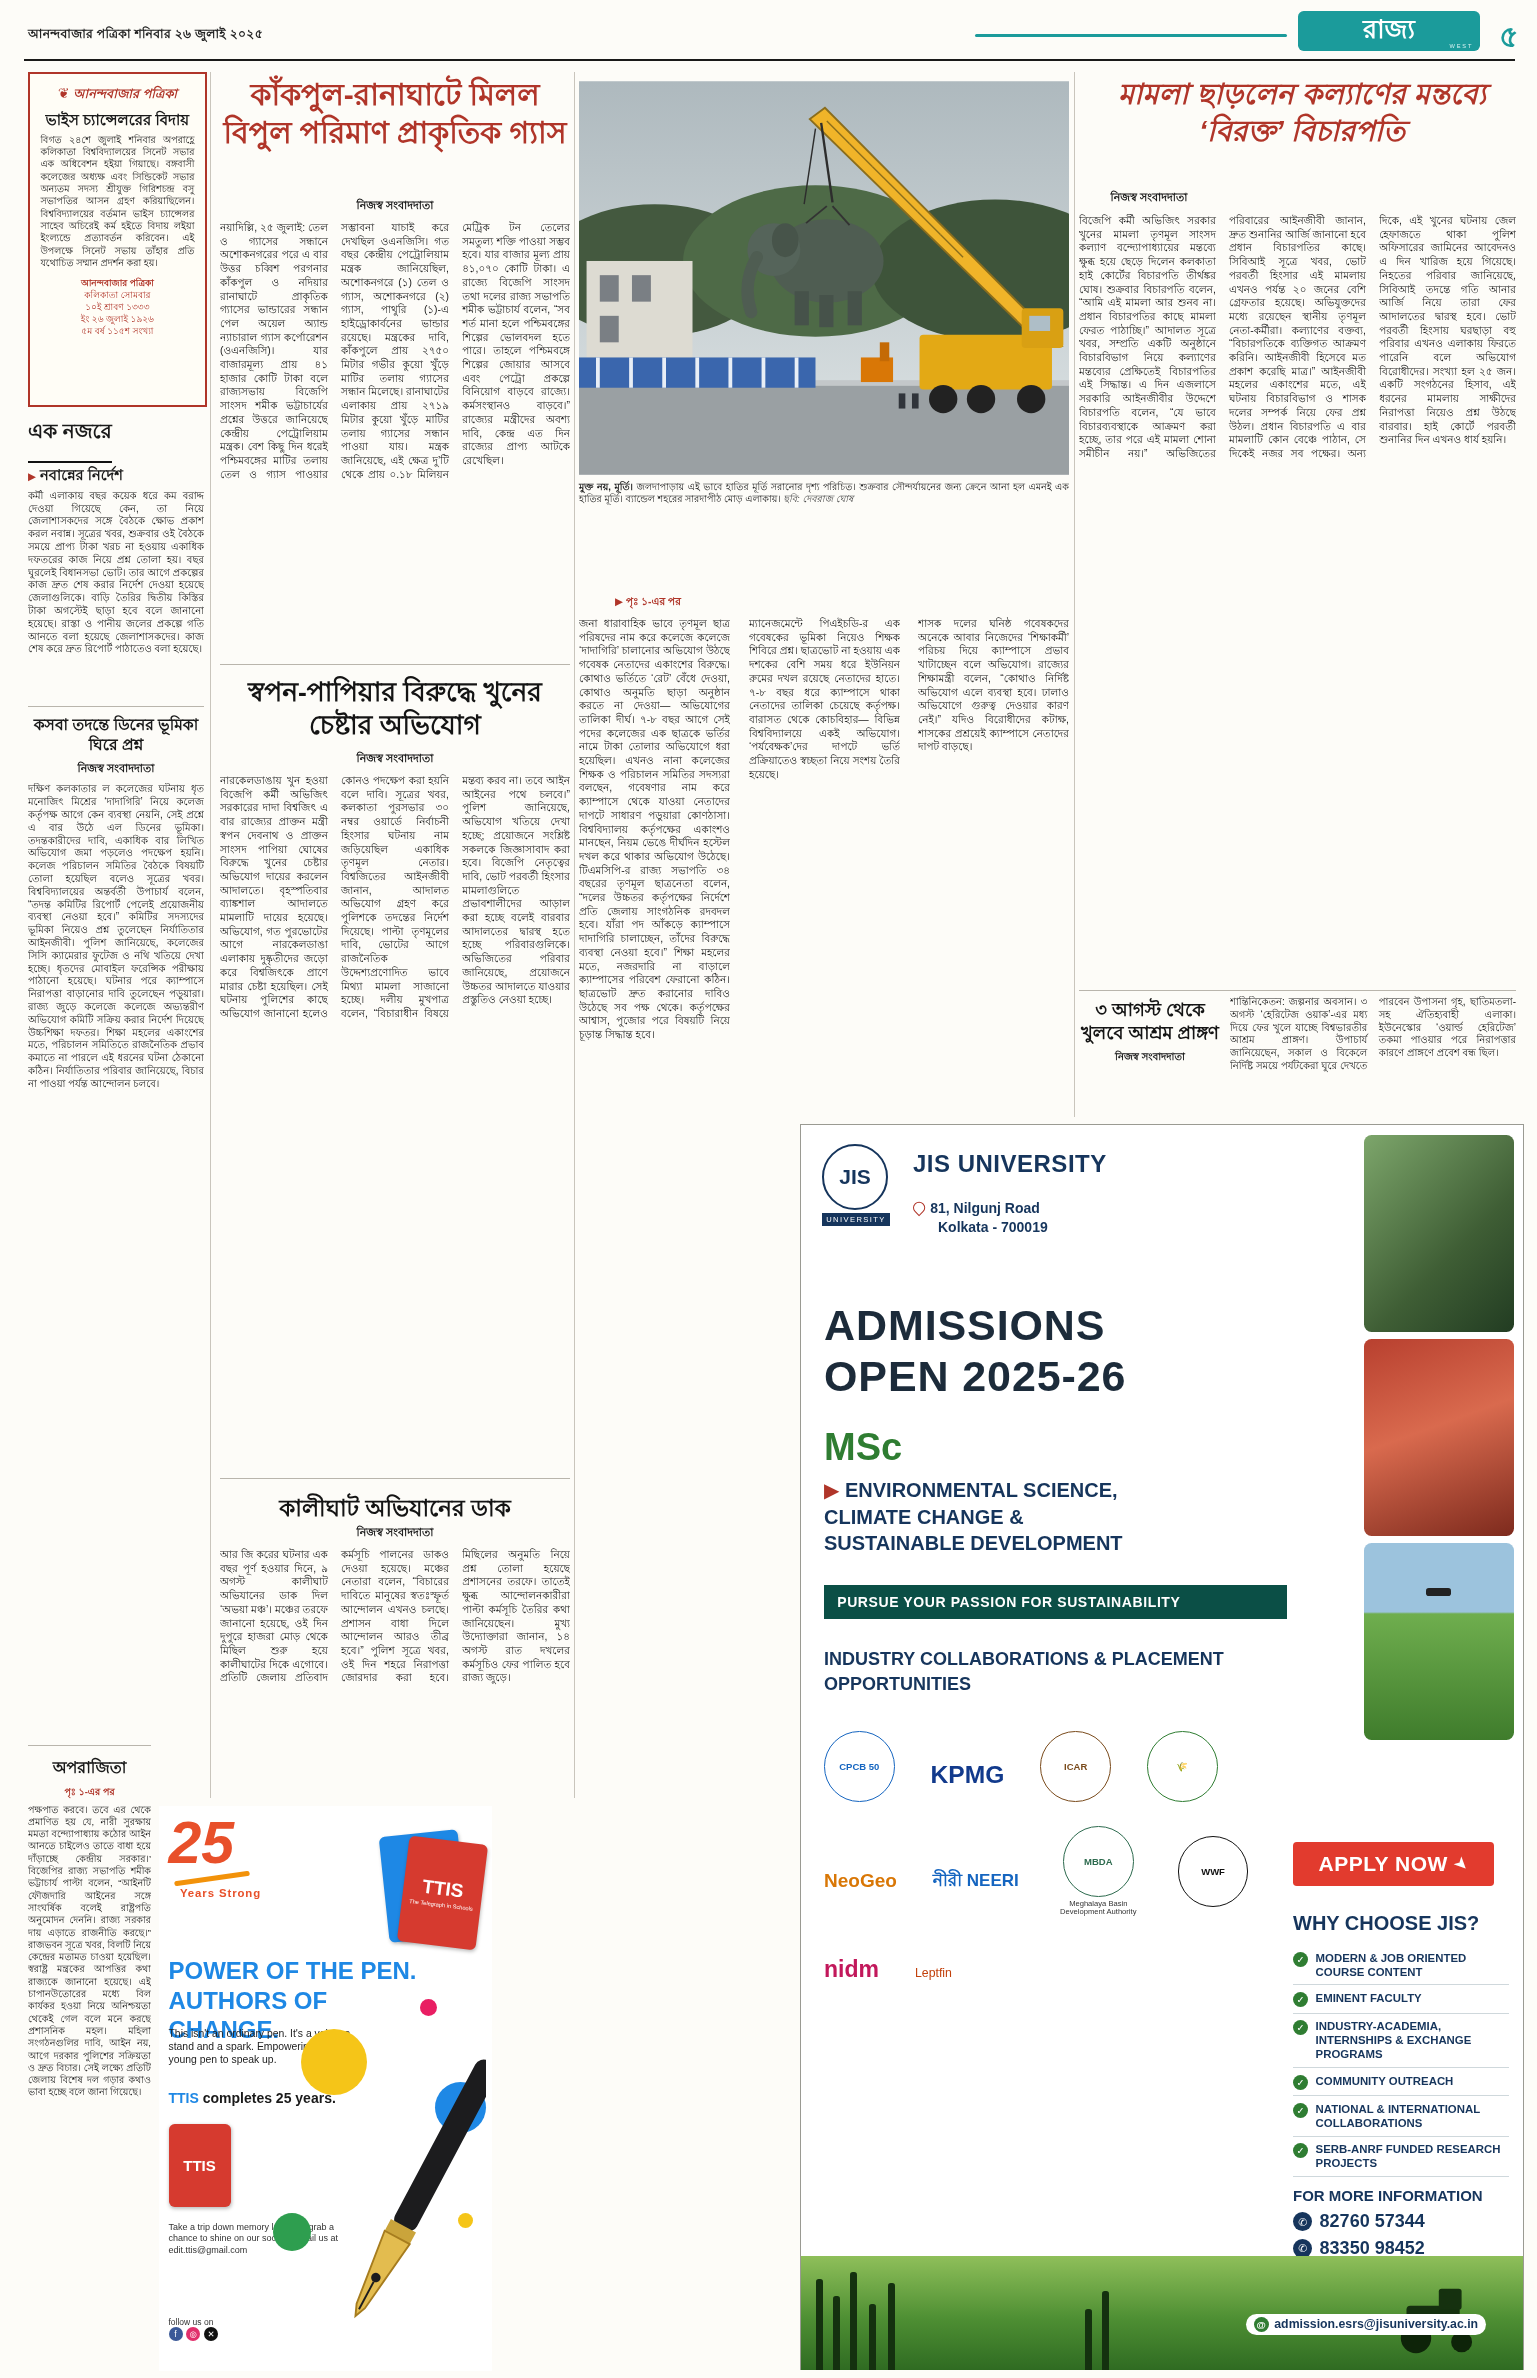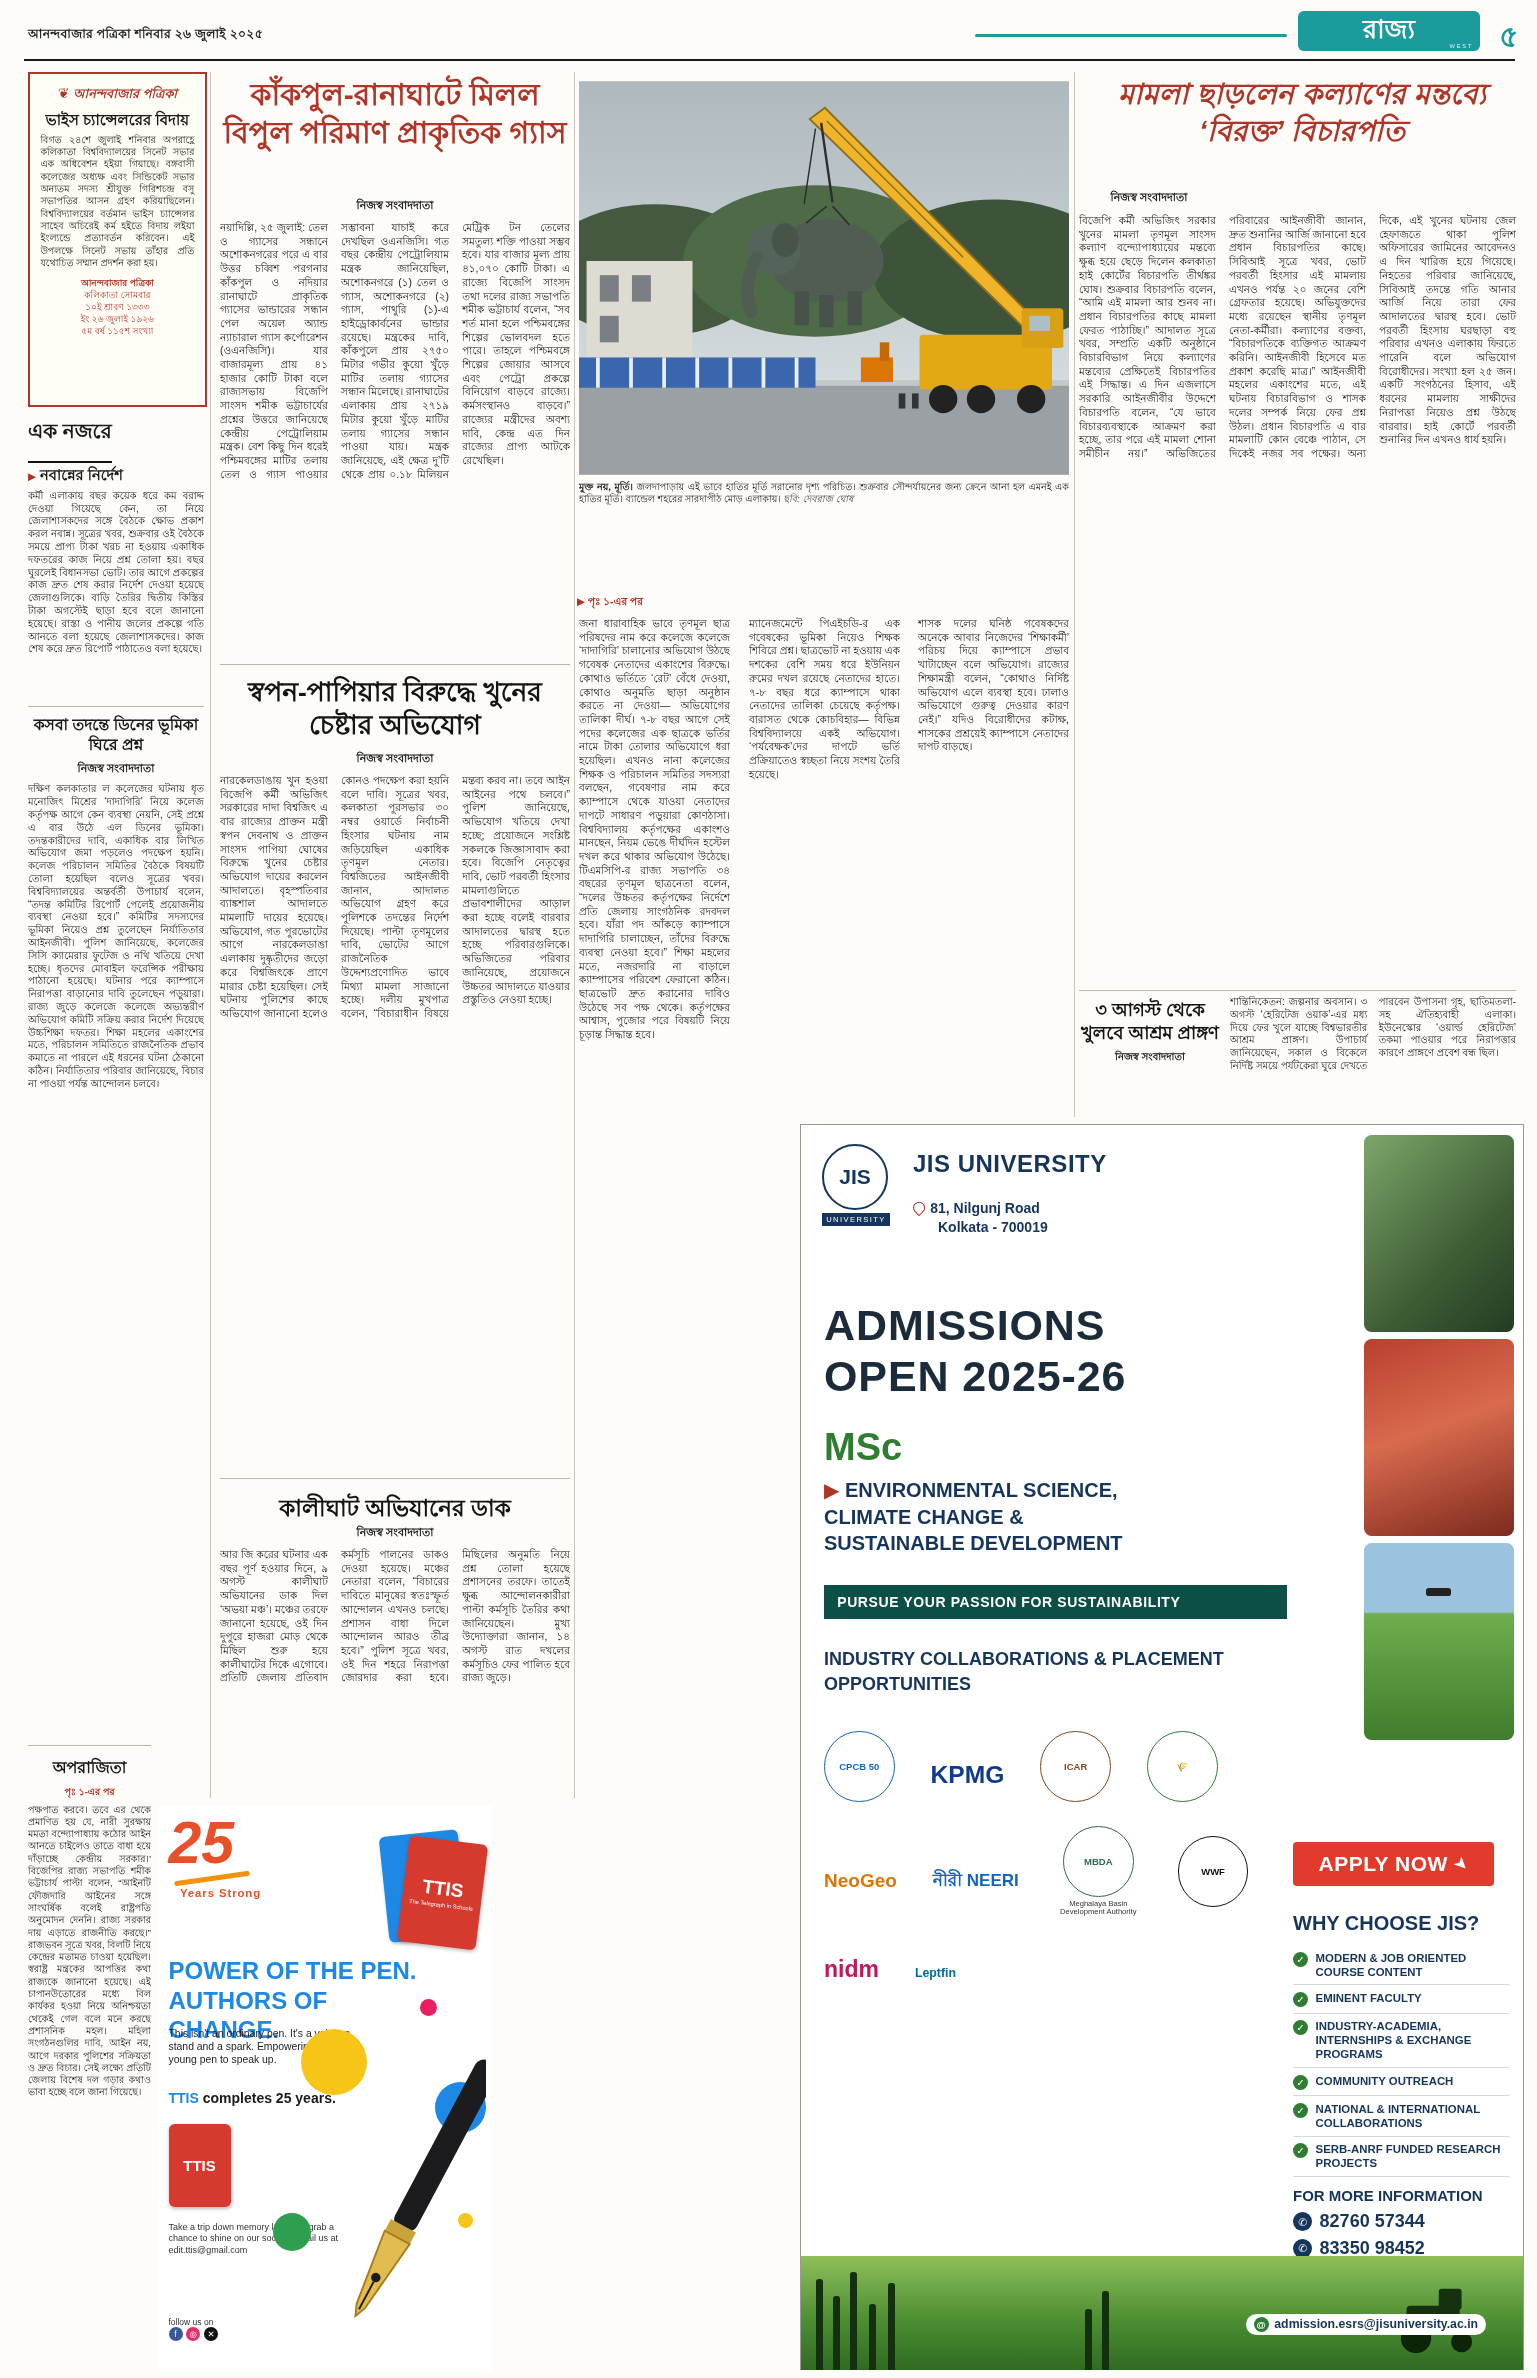--- a/index.html
+++ b/index.html
@@ -207,21 +207,21 @@
       <rect x="338" y="330" width="7" height="16" fill="#30343a"></rect>
       <rect x="352" y="330" width="7" height="16" fill="#30343a"></rect>
     </svg>
   </div>
   <div class="abs caption" style="left:579px;top:481px;width:490px;">
     <span class="lead">মুক্ত নয়, মূর্তি।</span>
     <span>জলদাপাড়ায় এই ভাবে হাতির মূর্তি সরানোর দৃশ্য পরিচিত। শুক্রবার সৌন্দর্যায়নের জন্য ক্রেনে আনা হল এমনই এক হাতির মূর্তি। ব্যান্ডেল শহরের সারদাপীঠ মোড় এলাকায়।</span>
     <span class="credit">ছবি: দেবরাজ ঘোষ</span>
   </div>
 
-  <div class="abs note-red" style="left:577px;top:594px;">
+  <div class="abs note-red" style="left:615px;top:594px;">
     <span>▶</span> <span>পৃঃ ১-এর পর</span>
   </div>
   <div class="abs body-txt just" style="left:579px;top:617px;width:151px;height:1177px;overflow:hidden;">জনা ধারাবাহিক ভাবে তৃণমূল ছাত্র পরিষদের নাম করে কলেজে কলেজে ‘দাদাগিরি’ চালানোর অভিযোগ উঠছে গবেষক নেতাদের একাংশের বিরুদ্ধে। কোথাও ভর্তিতে ‘রেট’ বেঁধে দেওয়া, কোথাও অনুমতি ছাড়া অনুষ্ঠান করতে না দেওয়া— অভিযোগের তালিকা দীর্ঘ। ৭-৮ বছর আগে সেই পদের কলেজের এক ছাত্রকে ভর্তির নামে টাকা তোলার অভিযোগে ধরা হয়েছিল। এখনও নানা কলেজের শিক্ষক ও পরিচালন সমিতির সদস্যরা বলছেন, গবেষণার নাম করে ক্যাম্পাসে থেকে যাওয়া নেতাদের দাপটে সাধারণ পড়ুয়ারা কোণঠাসা। বিশ্ববিদ্যালয় কর্তৃপক্ষের একাংশও মানছেন, নিয়ম ভেঙে দীর্ঘদিন হস্টেল দখল করে থাকার অভিযোগ উঠেছে। টিএমসিপি-র রাজ্য সভাপতি ৩৪ বছরের তৃণমূল ছাত্রনেতা বলেন, “দলের উচ্চতর কর্তৃপক্ষের নির্দেশে প্রতি জেলায় সাংগঠনিক রদবদল হবে। যাঁরা পদ আঁকড়ে ক্যাম্পাসে দাদাগিরি চালাচ্ছেন, তাঁদের বিরুদ্ধে ব্যবস্থা নেওয়া হবে।” শিক্ষা মহলের মতে, নজরদারি না বাড়ালে ক্যাম্পাসের পরিবেশ ফেরানো কঠিন। ছাত্রভোট দ্রুত করানোর দাবিও উঠেছে সব পক্ষ থেকে। কর্তৃপক্ষের আশ্বাস, পুজোর পরে বিষয়টি নিয়ে চূড়ান্ত সিদ্ধান্ত হবে।</div>
   <div class="abs body-txt just" style="left:749px;top:617px;width:151px;height:500px;overflow:hidden;">ম্যানেজমেন্টে পিএইচডি-র এক গবেষকের ভূমিকা নিয়েও শিক্ষক শিবিরে প্রশ্ন। ছাত্রভোট না হওয়ায় এক দশকের বেশি সময় ধরে ইউনিয়ন রুমের দখল রয়েছে নেতাদের হাতে। ৭-৮ বছর ধরে ক্যাম্পাসে থাকা নেতাদের তালিকা চেয়েছে কর্তৃপক্ষ। বারাসত থেকে কোচবিহার— বিভিন্ন বিশ্ববিদ্যালয়ে একই অভিযোগ। ‘পর্যবেক্ষক’দের দাপটে ভর্তি প্রক্রিয়াতেও স্বচ্ছতা নিয়ে সংশয় তৈরি হয়েছে।</div>
   <div class="abs body-txt just" style="left:918px;top:617px;width:151px;height:500px;overflow:hidden;">শাসক দলের ঘনিষ্ঠ গবেষকদের অনেকে আবার নিজেদের ‘শিক্ষাকর্মী’ পরিচয় দিয়ে ক্যাম্পাসে প্রভাব খাটাচ্ছেন বলে অভিযোগ। রাজ্যের শিক্ষামন্ত্রী বলেন, “কোথাও নির্দিষ্ট অভিযোগ এলে ব্যবস্থা হবে। ঢালাও অভিযোগে গুরুত্ব দেওয়ার কারণ নেই।” যদিও বিরোধীদের কটাক্ষ, শাসকের প্রশ্রয়েই ক্যাম্পাসে নেতাদের দাপট বাড়ছে।</div>
 
   <div class="abs hl-red ctr" style="left:1088px;top:76px;width:428px;font-size:29px;line-height:37px;font-style:italic;">মামলা ছাড়লেন কল্যাণের মন্তব্যে ‘বিরক্ত’ বিচারপতি</div>
   <div class="abs byline" style="left:1079px;top:189px;width:140px;">নিজস্ব সংবাদদাতা</div>
   <div class="abs body-txt just cols3" style="left:1079px;top:214px;width:437px;height:770px;">বিজেপি কর্মী অভিজিৎ সরকার খুনের মামলা তৃণমূল সাংসদ কল্যাণ বন্দ্যোপাধ্যায়ের মন্তব্যে ক্ষুব্ধ হয়ে ছেড়ে দিলেন কলকাতা হাই কোর্টের বিচারপতি তীর্থঙ্কর ঘোষ। শুক্রবার বিচারপতি বলেন, “আমি এই মামলা আর শুনব না। প্রধান বিচারপতির কাছে মামলা ফেরত পাঠাচ্ছি।” আদালত সূত্রে খবর, সম্প্রতি একটি অনুষ্ঠানে বিচারবিভাগ নিয়ে কল্যাণের মন্তব্যের প্রেক্ষিতেই বিচারপতির এই সিদ্ধান্ত। এ দিন এজলাসে সরকারি আইনজীবীর উদ্দেশে বিচারপতি বলেন, “যে ভাবে বিচারব্যবস্থাকে আক্রমণ করা হচ্ছে, তার পরে এই মামলা শোনা সমীচীন নয়।” অভিজিতের পরিবারের আইনজীবী জানান, দ্রুত শুনানির আর্জি জানানো হবে প্রধান বিচারপতির কাছে। সিবিআই সূত্রে খবর, ভোট পরবর্তী হিংসার এই মামলায় এখনও পর্যন্ত ২০ জনের বেশি গ্রেফতার হয়েছে। অভিযুক্তদের মধ্যে রয়েছেন স্থানীয় তৃণমূল নেতা-কর্মীরা। কল্যাণের বক্তব্য, “বিচারপতিকে ব্যক্তিগত আক্রমণ করিনি। আইনজীবী হিসেবে মত প্রকাশ করেছি মাত্র।” আইনজীবী মহলের একাংশের মতে, এই ঘটনায় বিচারবিভাগ ও শাসক দলের সম্পর্ক নিয়ে ফের প্রশ্ন উঠল। প্রধান বিচারপতি এ বার মামলাটি কোন বেঞ্চে পাঠান, সে দিকেই নজর সব পক্ষের। অন্য দিকে, এই খুনের ঘটনায় জেল হেফাজতে থাকা পুলিশ অফিসারের জামিনের আবেদনও এ দিন খারিজ হয়ে গিয়েছে। নিহতের পরিবার জানিয়েছে, সিবিআই তদন্তে গতি আনার আর্জি নিয়ে তারা ফের আদালতের দ্বারস্থ হবে। ভোট পরবর্তী হিংসায় ঘরছাড়া বহু পরিবার এখনও এলাকায় ফিরতে পারেনি বলে অভিযোগ বিরোধীদের। সংখ্যা হল ২৫ জন। একটি সংগঠনের হিসাব, এই ধরনের মামলায় সাক্ষীদের নিরাপত্তা নিয়েও প্রশ্ন উঠছে বারবার। হাই কোর্টে পরবর্তী শুনানির দিন এখনও ধার্য হয়নি।</div>
 
@@ -327,21 +327,21 @@
           <div class="c-circle" style="border-color:#2e6b4f;color:#2e6b4f;">MBDA</div>
           <div class="c-cap">Meghalaya Basin Development Authority</div>
         </div>
       <div class="chip">
           <div class="c-circle" style="border-color:#111;color:#111;">WWF</div>
         </div>
       <div class="chip">
           <div style="font-size:23px;font-weight:800;color:#c2185b;margin-top:15px;">nidm</div>
         </div>
       <div class="chip">
-          <div style="font-size:12.3px;font-weight:bold;color:#0369a1;margin-top:21px;">Leptfin</div>
+          <div style="font-size:12.3px;font-weight:normal;color:#c2410c;margin-top:21px;">Leptfin</div>
         </div>
     </div>
 
     <button class="abs apply" style="left:492px;top:717px;width:201px;height:44px;">
       <span>APPLY NOW</span>
       <span style="margin-left:7.6px;font-size:15px;transform:rotate(45deg);">➤</span>
     </button>
     <div class="abs why-title" style="left:492px;top:787px;">WHY CHOOSE JIS?</div>
     <div class="abs" style="left:492px;top:820px;width:216px;">
       <div class="why-item">

